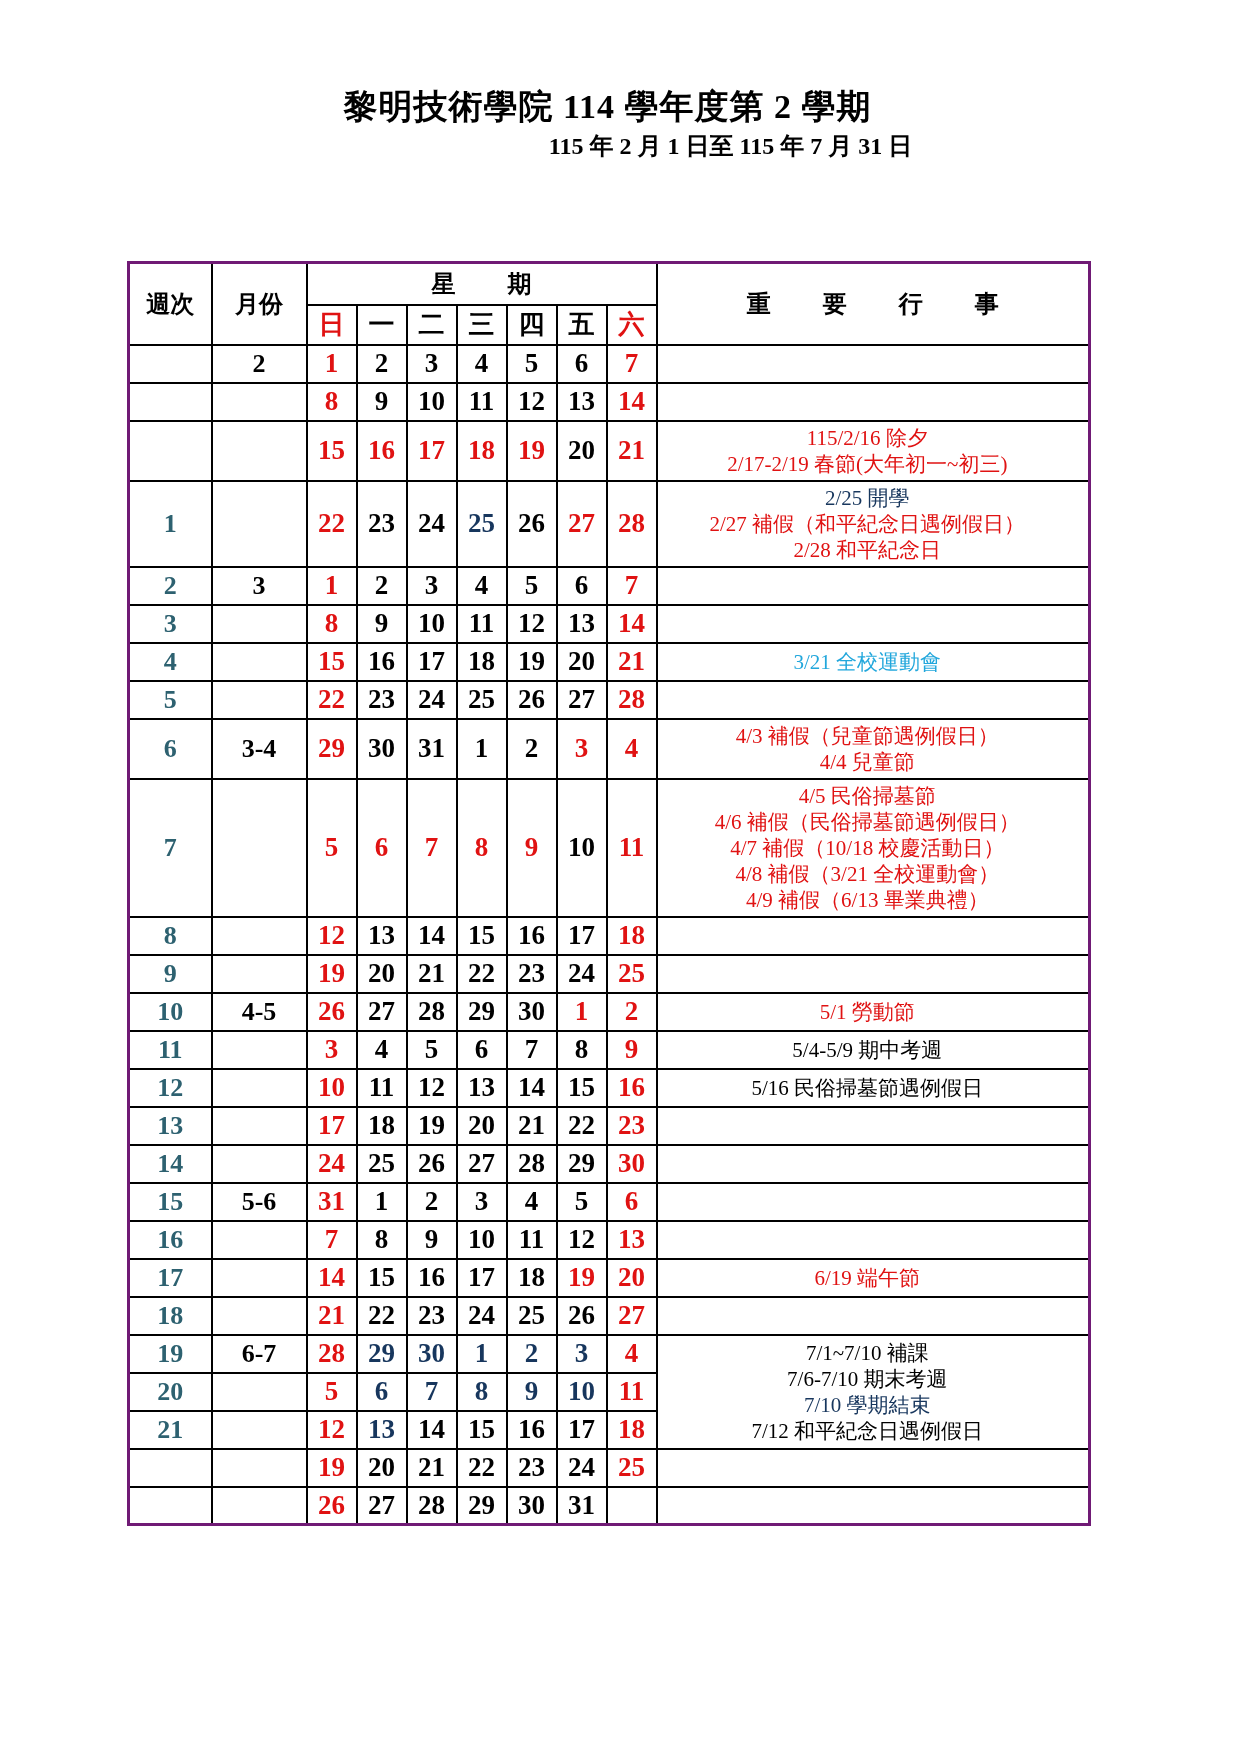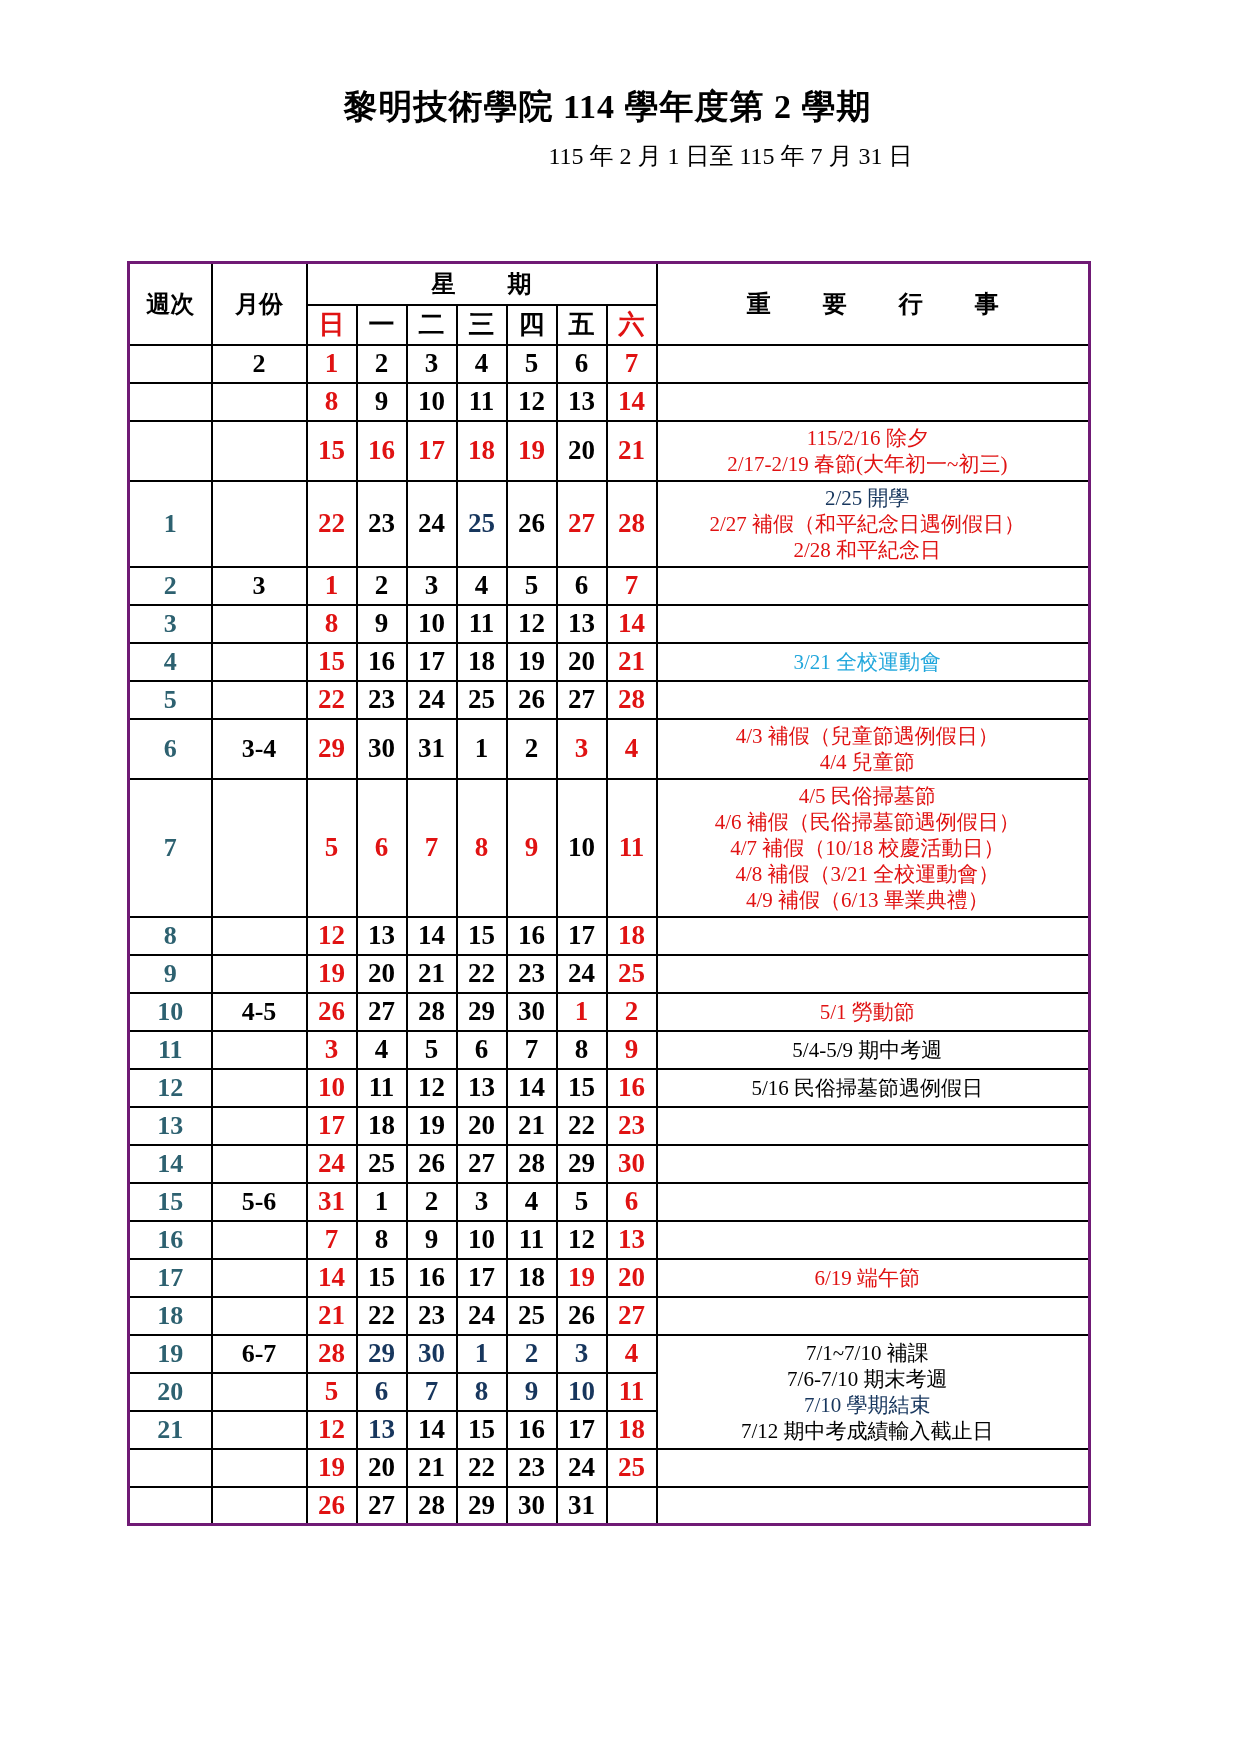--- a/index.html
+++ b/index.html
@@ -4,21 +4,21 @@
 <style>
   html,body{margin:0;padding:0;background:#ffffff;}
   body{width:1241px;height:1755px;position:relative;
        font-family:"Liberation Serif","DejaVu Serif",serif;color:#000;}
   :root{--red:#e01212;--navy:#17365d;--teal:#2d6170;--lblue:#22a7dc;--black:#000;}
 
   .page{width:1241px;height:1755px;position:relative;border-radius:13px;}
 
   .titles{position:absolute;left:127px;top:84px;width:961px;text-align:center;}
   .t1,.t2{font-size:34px;font-weight:bold;line-height:46px;letter-spacing:1px;}
-  .t3{font-size:24px;font-weight:normal;margin-top:10px;position:relative;left:123px;}
+  .t3{font-size:24px;font-weight:bold;position:relative;left:123px;}
 
   table.cal{position:absolute;left:127px;top:261px;width:961px;
             border-collapse:collapse;table-layout:fixed;
             border:3px solid #701a75;}
   .cal th,.cal td{border:2px solid #000;padding:0;box-sizing:border-box;}
 
   .cal thead th{font-weight:bold;text-align:center;vertical-align:middle;}
   th.hw,th.hm{font-size:24px;height:82px;}
   th.hwd{font-size:24px;height:42px;letter-spacing:14px;text-indent:14px;margin-top:10px;}
   th.he{font-size:24px;letter-spacing:14px;text-indent:14px;}
@@ -365,21 +365,21 @@
           <td class="numcell daycell c-navy">29</td>
           <td class="numcell daycell c-navy">30</td>
           <td class="numcell daycell c-navy">1</td>
           <td class="numcell daycell c-navy">2</td>
           <td class="numcell daycell c-navy">3</td>
           <td class="numcell daycell c-red">4</td>
           <td class="evcell" rowspan="3">
             <div class="ev-line c-black"><span class="ev-date">7/1~7/10</span><span class="ev-text"> 補課</span></div>
             <div class="ev-line c-black"><span class="ev-date">7/6-7/10</span><span class="ev-text"> 期末考週</span></div>
             <div class="ev-line c-navy bd"><span class="ev-date">7/10</span><span class="ev-text"> 學期結束</span></div>
-            <div class="ev-line c-black"><span class="ev-date">7/12</span><span class="ev-text"> 期中考成績輸入截止日</span></div>
+            <div class="ev-line c-black"><span class="ev-date">7/12</span><span class="ev-text"> 和平紀念日遇例假日</span></div>
           </td>
         </tr>
         <tr class="cal-row">
           <td class="numcell weekcell">20</td>
           <td class="numcell monthcell"></td>
           <td class="numcell daycell c-red">5</td>
           <td class="numcell daycell c-navy">6</td>
           <td class="numcell daycell c-navy">7</td>
           <td class="numcell daycell c-navy">8</td>
           <td class="numcell daycell c-navy">9</td>

